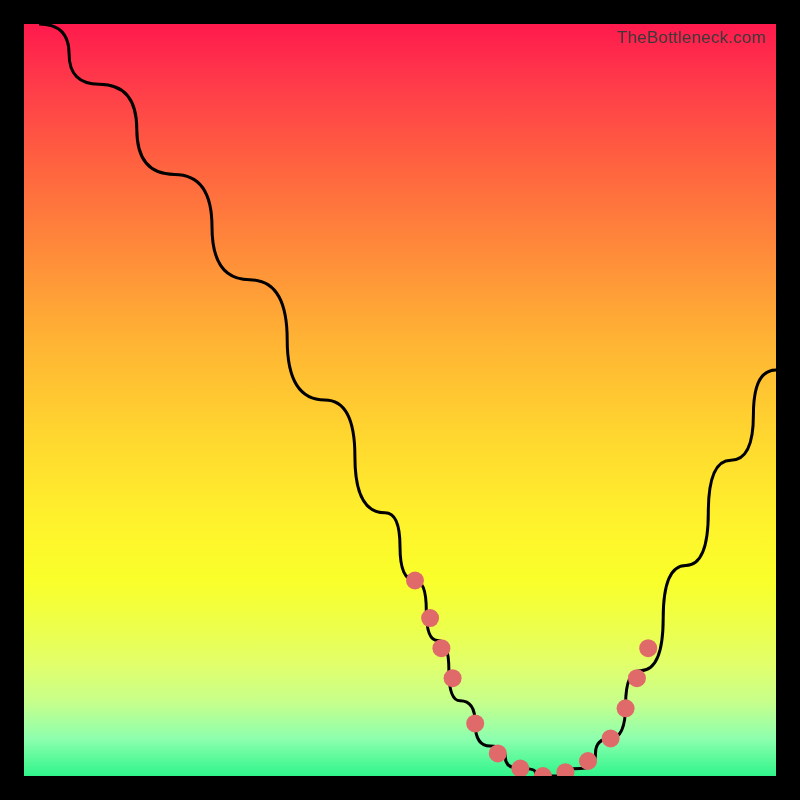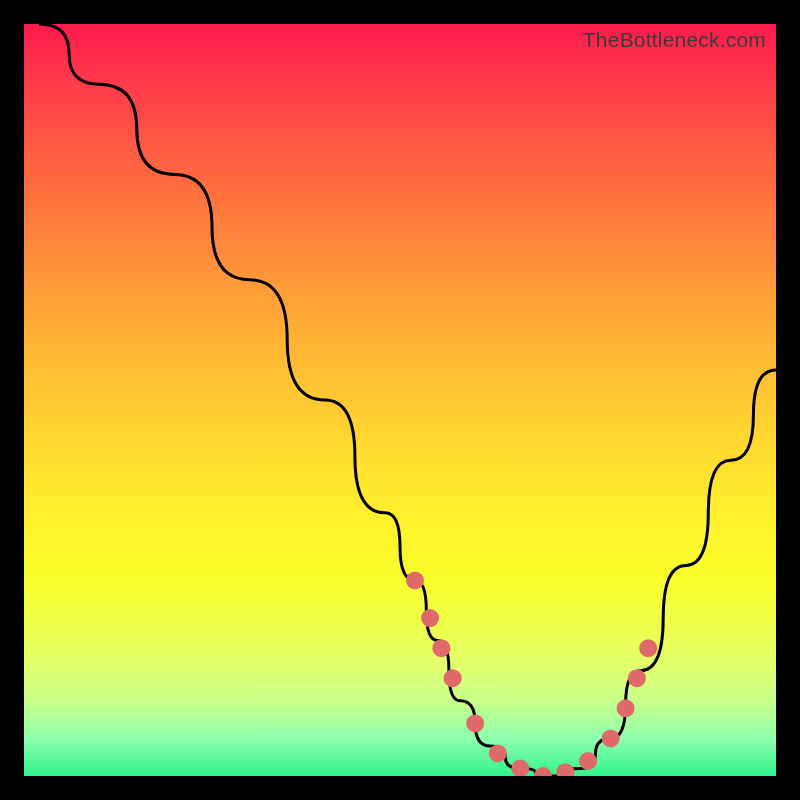--- a/index.html
+++ b/index.html
@@ -30,21 +30,21 @@
       #e2ff6a 85%,
       #c8ff8a 90%,
       #8effae 95%,
       #30f58a 100%);
   }
   .watermark {
     position: absolute;
     top: 4px;
     right: 10px;
     color: #3a3a3a;
-    font-size: 21px;
+    font-size: 17px;
     font-weight: 500;
     letter-spacing: 0.2px;
     z-index: 5;
   }
   svg.curve {
     position: absolute;
     left: 0;
     top: 0;
     width: 752px;
     height: 752px;

